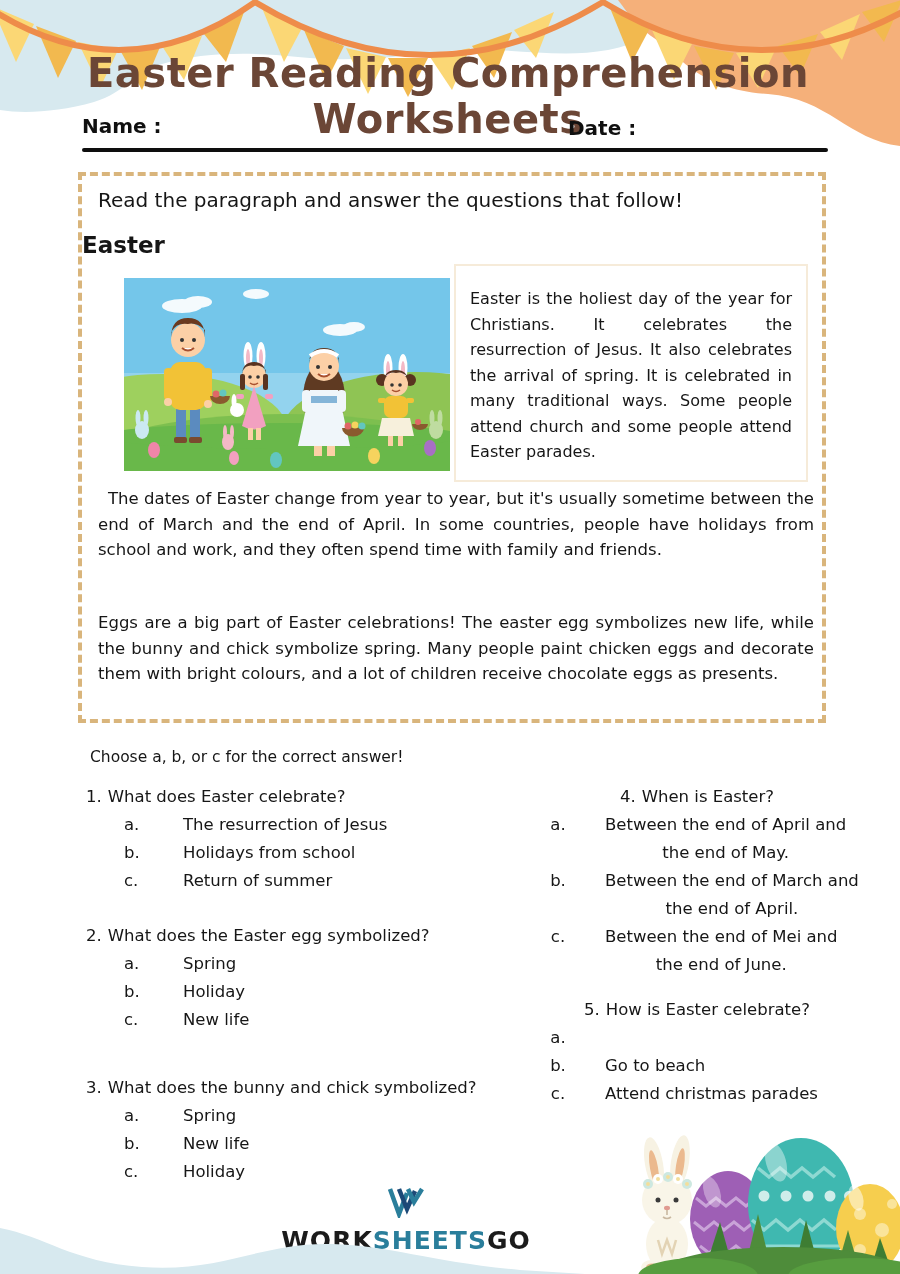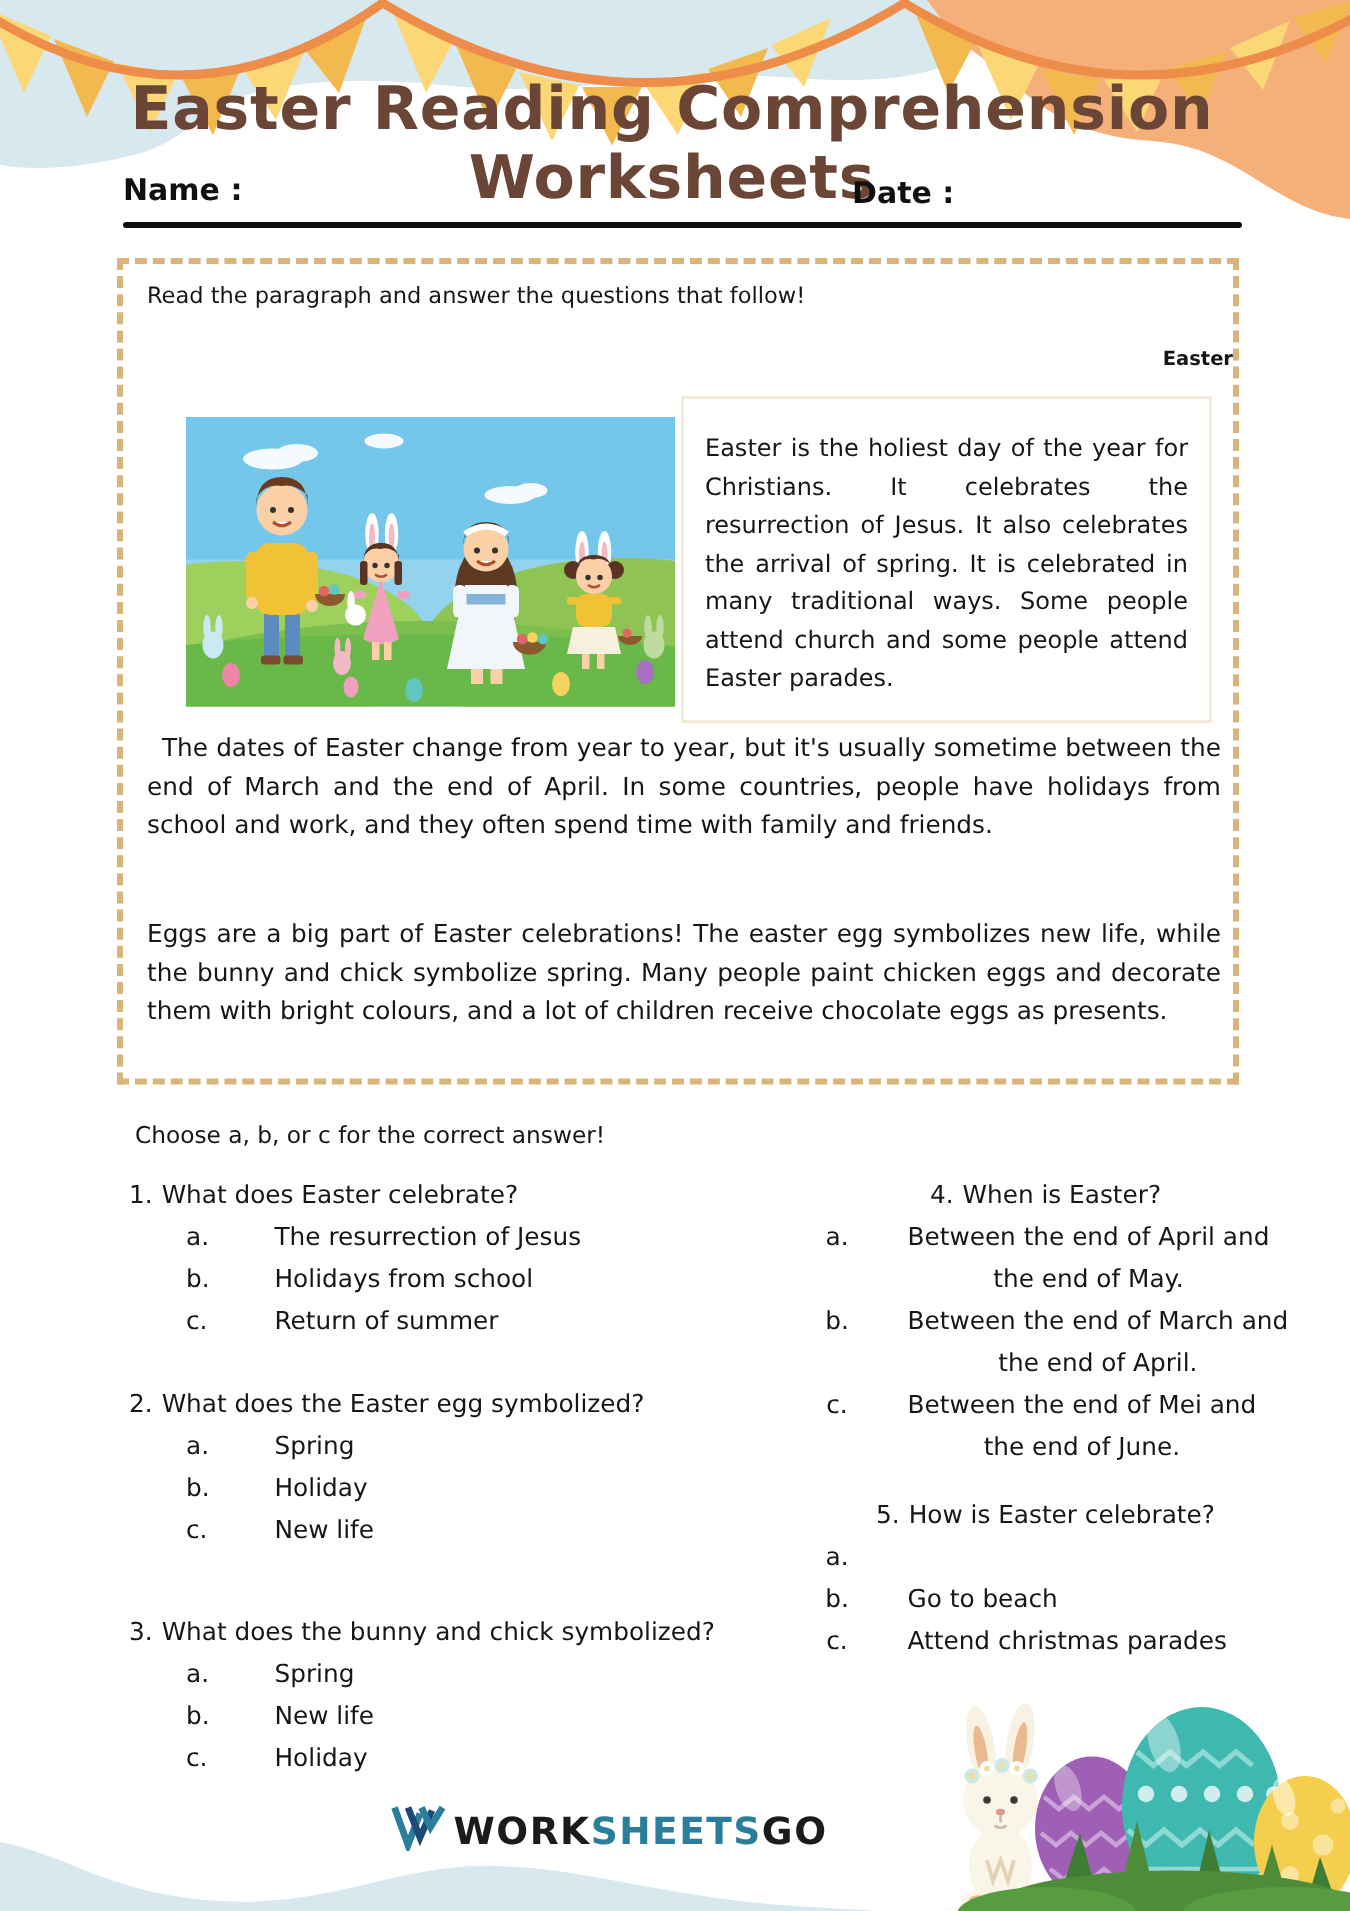--- a/index.html
+++ b/index.html
@@ -25,22 +25,22 @@
   .field-label { font-size:20px; font-weight:700; color:#101010;text-align:center; }
   #name-label { left:82px; top:114px; }
   #date-label { left:568px; top:116px; }
   #header-rule { left:82px; top:148px; width:746px; height:4px; background:#0e0e0e; border-radius:2px; }
 
   
   #passage-box {
     left:78px; top:172px; width:748px; height:551px;
     border:4px dashed #D9B57C;
   }
-  #passage-instruction { left:16px; top:12px; font-size:15px; }
-  #passage-heading { left:0; top:56px; width:100%; text-align:right; font-size:13px; font-weight:700; }
+  #passage-instruction { left:16px; top:12px; font-size:20px; }
+  #passage-heading { left:0; top:56px; width:100%; text-align:left; font-size:23px; font-weight:700; }
   #passage-illustration { left:42px; top:102px; width:326px; height:193px; }
   #passage-textbox {
     left:372px; top:88px; width:354px; height:218px;
     border:2px solid #F6EBD9; background:#fff;
     padding:20px 14px; font-size:16px; line-height:25.5px;
     text-align:justify;
   }
   .passage-par {
     left:16px; width:716px;
     font-size:16.5px; line-height:25.5px; text-align:justify;
@@ -61,21 +61,21 @@
   .q-line { white-space:nowrap; }
   .q-num { margin-right:6px; }
   .q-options { padding-left:38px; }
   .option { display:flex; }
   .opt-letter { width:24px; flex:none; }
   .opt-text { white-space:pre-line;margin-left:35px; }
 
   
   #footer-logo {
     left:0; top:1200px; width:812px; height:40px;
-    display:flex; align-items:center; justify-content:center; gap:4px;
+    display:flex; align-items:center; justify-content:center; gap:4px;flex-direction:column;
   }
   #logo-text { font-size:25px; font-weight:800; letter-spacing:1px; }
   .logo-black { color:#1b1b1b; }
   .logo-teal  { color:#2A7E9B; }
   #deco-bottom-left  { left:0; bottom:0; width:600px; height:64px; pointer-events:none; }
   #deco-bottom-right { right:0; bottom:0; width:292px; height:152px; pointer-events:none; }
 </style>
 </head>
 <body>
 

